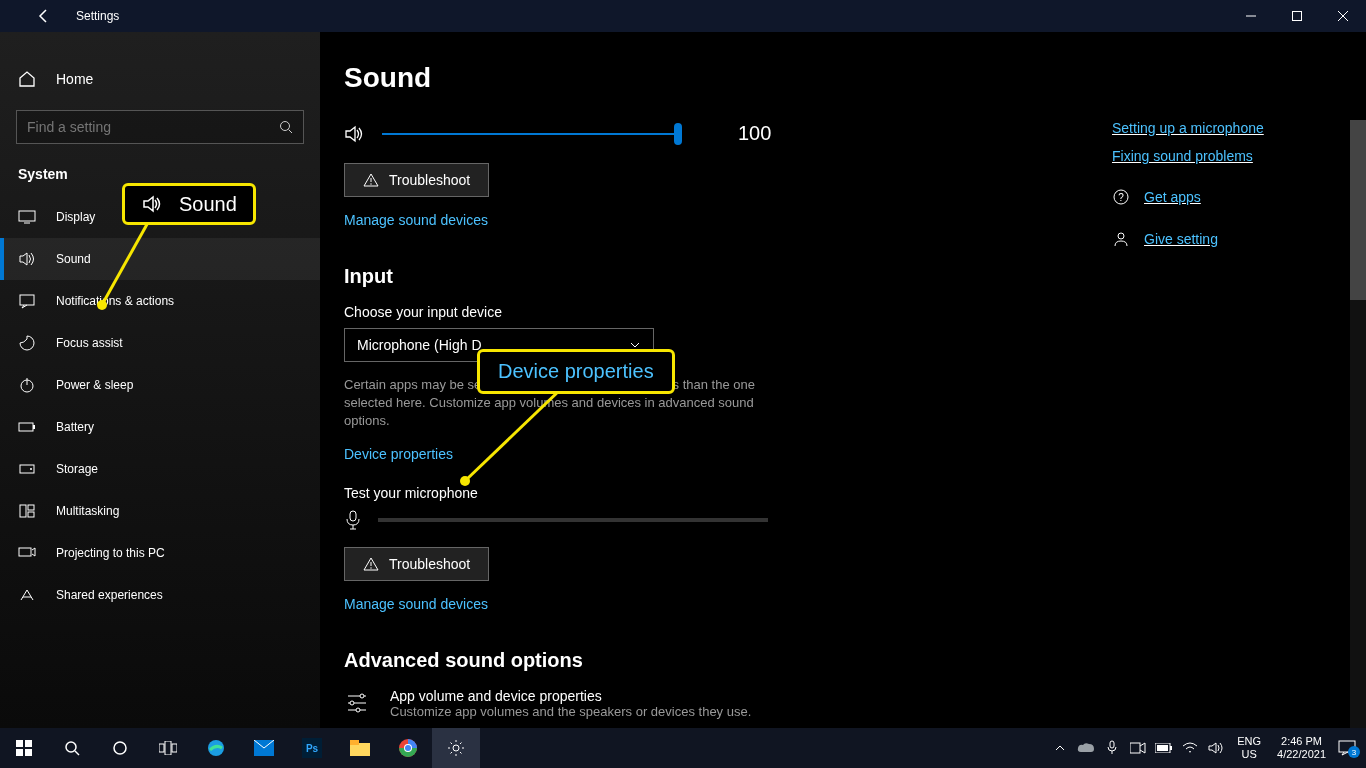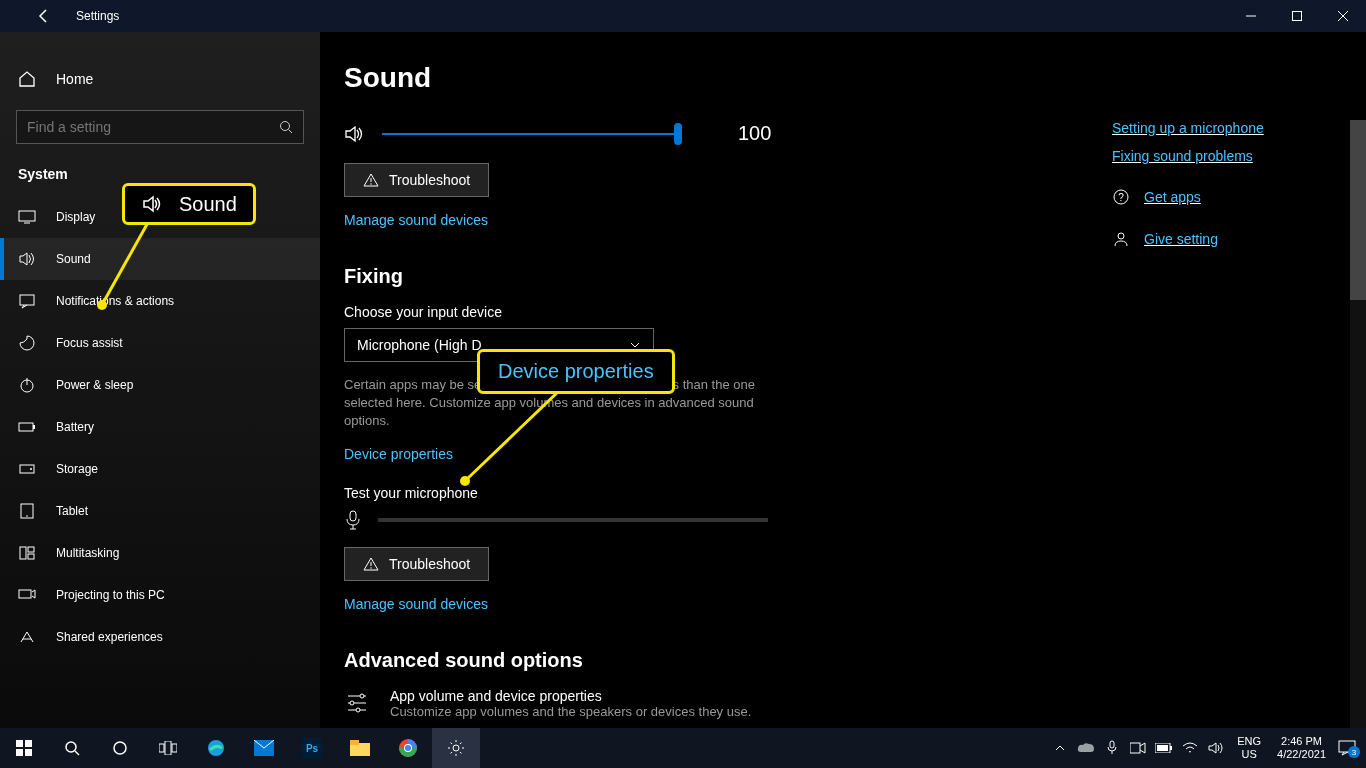--- a/index.html
+++ b/index.html
@@ -169,29 +169,20 @@
           <svg width="18" height="18" viewBox="0 0 18 18">
             <rect x="2" y="5" width="14" height="8" stroke="#fff" fill="none"></rect>
             <circle cx="13" cy="9" r="1" fill="#fff"></circle>
           </svg>
         </span>
       <span>Storage</span>
     </div>
     <div class="nav-item">
       <span class="icon">
           <svg width="18" height="18" viewBox="0 0 18 18">
-            <rect x="3" y="2" width="12" height="14" stroke="#fff" fill="none"></rect>
-            <circle cx="9" cy="14" r="0.8" fill="#fff"></circle>
-          </svg>
-        </span>
-      <span>Tablet</span>
-    </div>
-    <div class="nav-item">
-      <span class="icon">
-          <svg width="18" height="18" viewBox="0 0 18 18">
             <rect x="2" y="3" width="6" height="12" stroke="#fff" fill="none"></rect>
             <rect x="10" y="3" width="6" height="5" stroke="#fff" fill="none"></rect>
             <rect x="10" y="10" width="6" height="5" stroke="#fff" fill="none"></rect>
           </svg>
         </span>
       <span>Multitasking</span>
     </div>
     <div class="nav-item">
       <span class="icon">
           <svg width="18" height="18" viewBox="0 0 18 18">
@@ -231,21 +222,21 @@
           <svg width="16" height="16" viewBox="0 0 16 16">
             <path d="M8 2 L15 14 H1 Z" stroke="#fff" fill="none"></path>
             <line x1="8" y1="6" x2="8" y2="10" stroke="#fff"></line>
             <circle cx="8" cy="12" r="0.7" fill="#fff"></circle>
           </svg>
         </span>
       <span>Troubleshoot</span>
     </button>
     <div><a class="link">Manage sound devices</a></div>
 
-    <div class="section-h">Fixing</div>
+    <div class="section-h">Input</div>
     <div class="sub-label">Choose your input device</div>
     <div class="dropdown">
       <span>Microphone (High D</span>
       <span>
           <svg width="12" height="12" viewBox="0 0 12 12">
             <path d="M2 4 L6 8 L10 4" stroke="#fff" fill="none"></path>
           </svg>
         </span>
     </div>
     <div class="desc-text">Certain apps may be set up to use different sound devices than the one selected here. Customize app volumes and devices in advanced sound options.</div>

